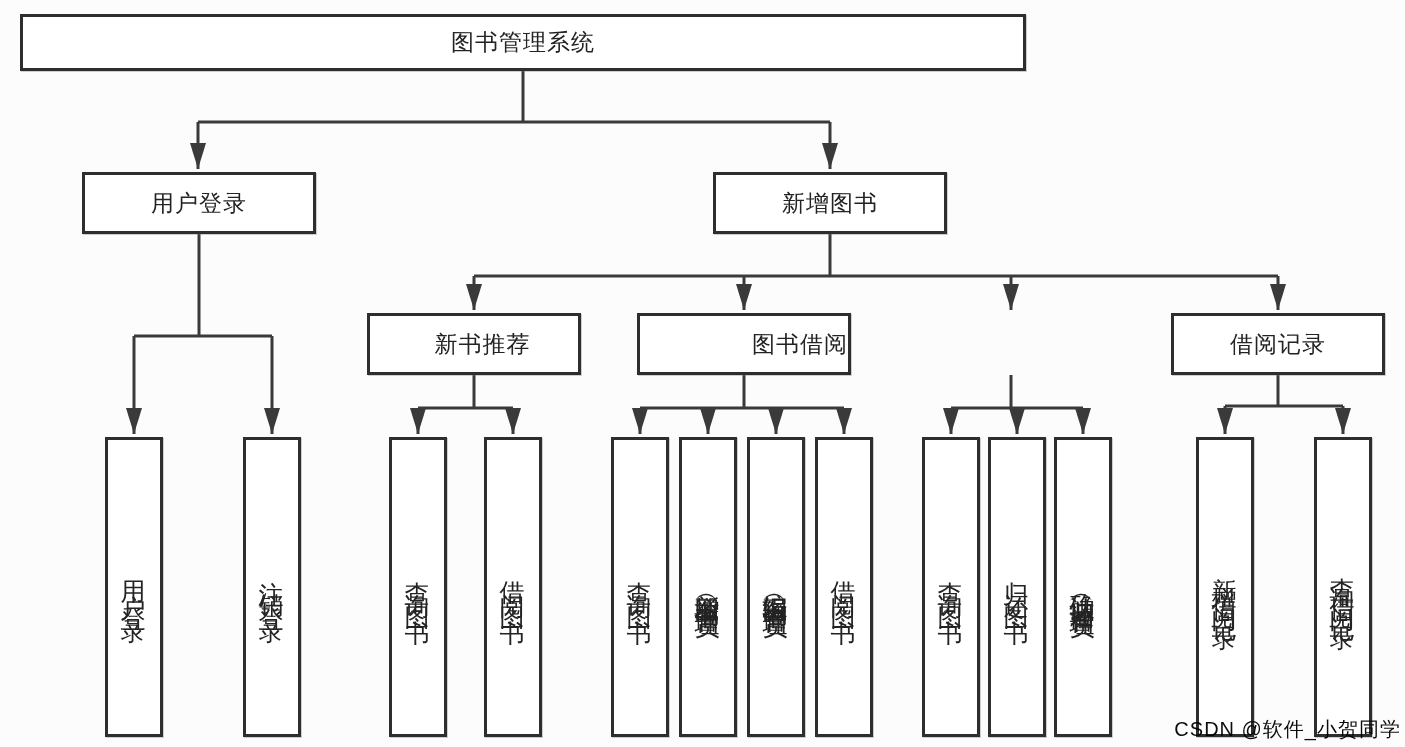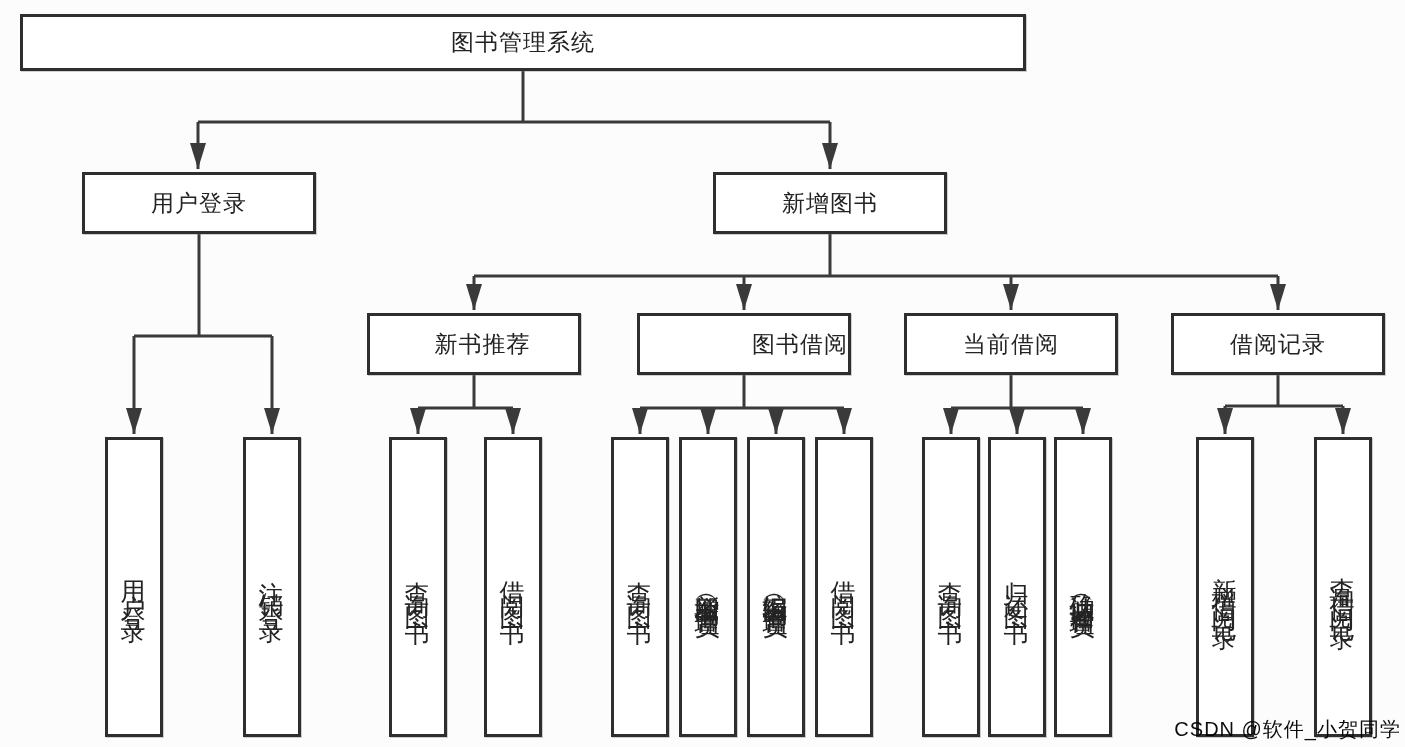--- a/index.html
+++ b/index.html
@@ -122,23 +122,20 @@
   <div class="node lvl2 h-node n-book-mgmt">
     <span>新增图书</span>
   </div>
 
   <div class="node lvl3 h-node n-new-books">
     <span>新书推荐</span>
   </div>
   <div class="node lvl3 h-node n-book-borrow">
     <span>图书借阅</span>
   </div>
-  <div class="node lvl3 h-node n-current-borrow">
-    <span>当前借阅</span>
-  </div>
   <div class="node lvl3 h-node n-borrow-records">
     <span>借阅记录</span>
   </div>
 
   <div class="node leaf leaf-1">
     <span class="v-label sp-wide">用户登录</span>
   </div>
   <div class="node leaf leaf-2">
     <span class="v-label sp-wide">注销登录</span>
   </div>

